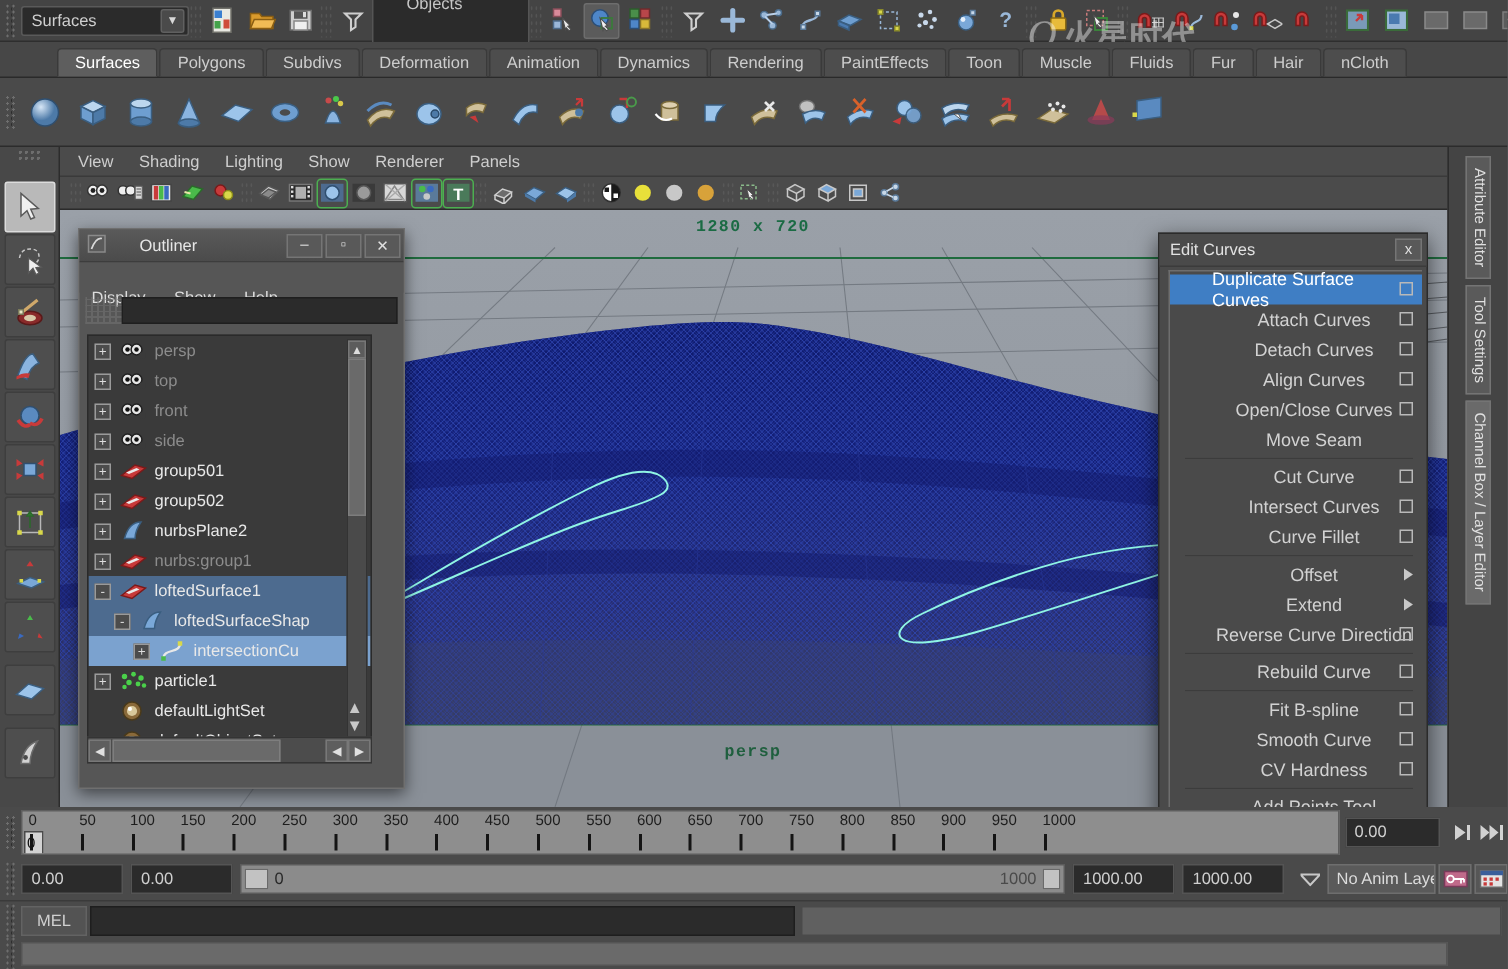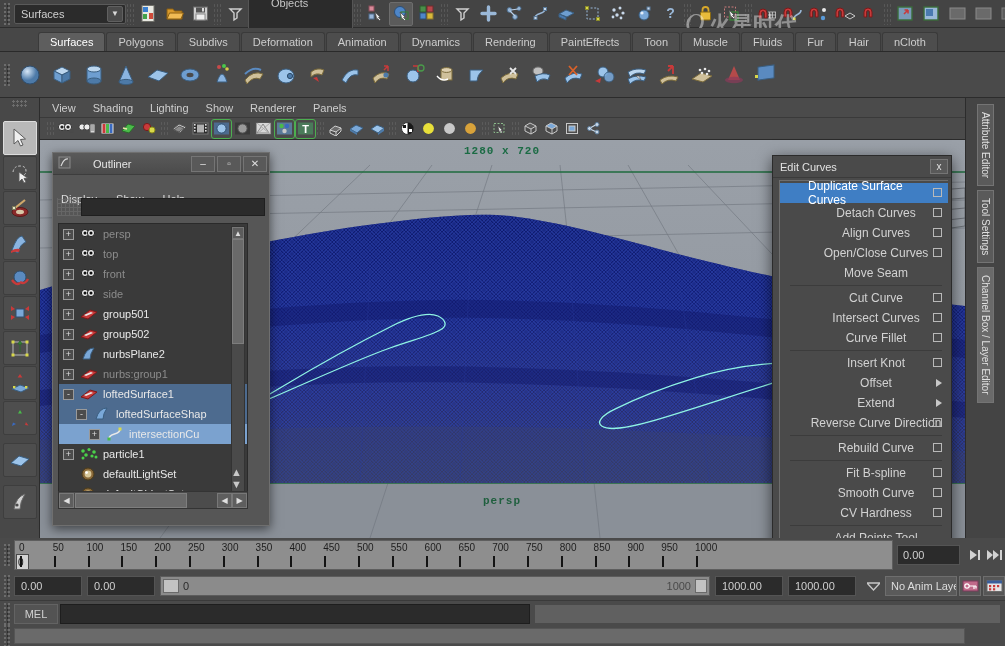--- a/index.html
+++ b/index.html
@@ -1316,20 +1316,24 @@
     <div class="cm-title">
       <span class="t">Edit Curves</span>
       <span class="winbtn" style="width:18px;height:15px">x</span>
     </div>
     <div class="cm-body" id="cm-items">
         <div class="cmi hl">
           <span>Duplicate Surface Curves</span>
           <span class="opt"></span>
         </div>
         <div class="cmi">
+          <span>Attach Curves</span>
+          <span class="opt"></span>
+        </div>
+        <div class="cmi">
           <span>Detach Curves</span>
           <span class="opt"></span>
         </div>
         <div class="cmi">
           <span>Align Curves</span>
           <span class="opt"></span>
         </div>
         <div class="cmi">
           <span>Open/Close Curves</span>
           <span class="opt"></span>
@@ -1344,24 +1348,20 @@
         </div>
         <div class="cmi">
           <span>Intersect Curves</span>
           <span class="opt"></span>
         </div>
         <div class="cmi">
           <span>Curve Fillet</span>
           <span class="opt"></span>
         </div>
         <div class="cm-divider"></div>
-        <div class="cmi">
-          <span>Insert Knot</span>
-          <span class="opt"></span>
-        </div>
         <div class="cmi">
           <span>Offset</span>
           <span class="sub"></span>
         </div>
         <div class="cmi">
           <span>Extend</span>
           <span class="sub"></span>
         </div>
         <div class="cmi">
           <span>Reverse Curve Direction</span>

